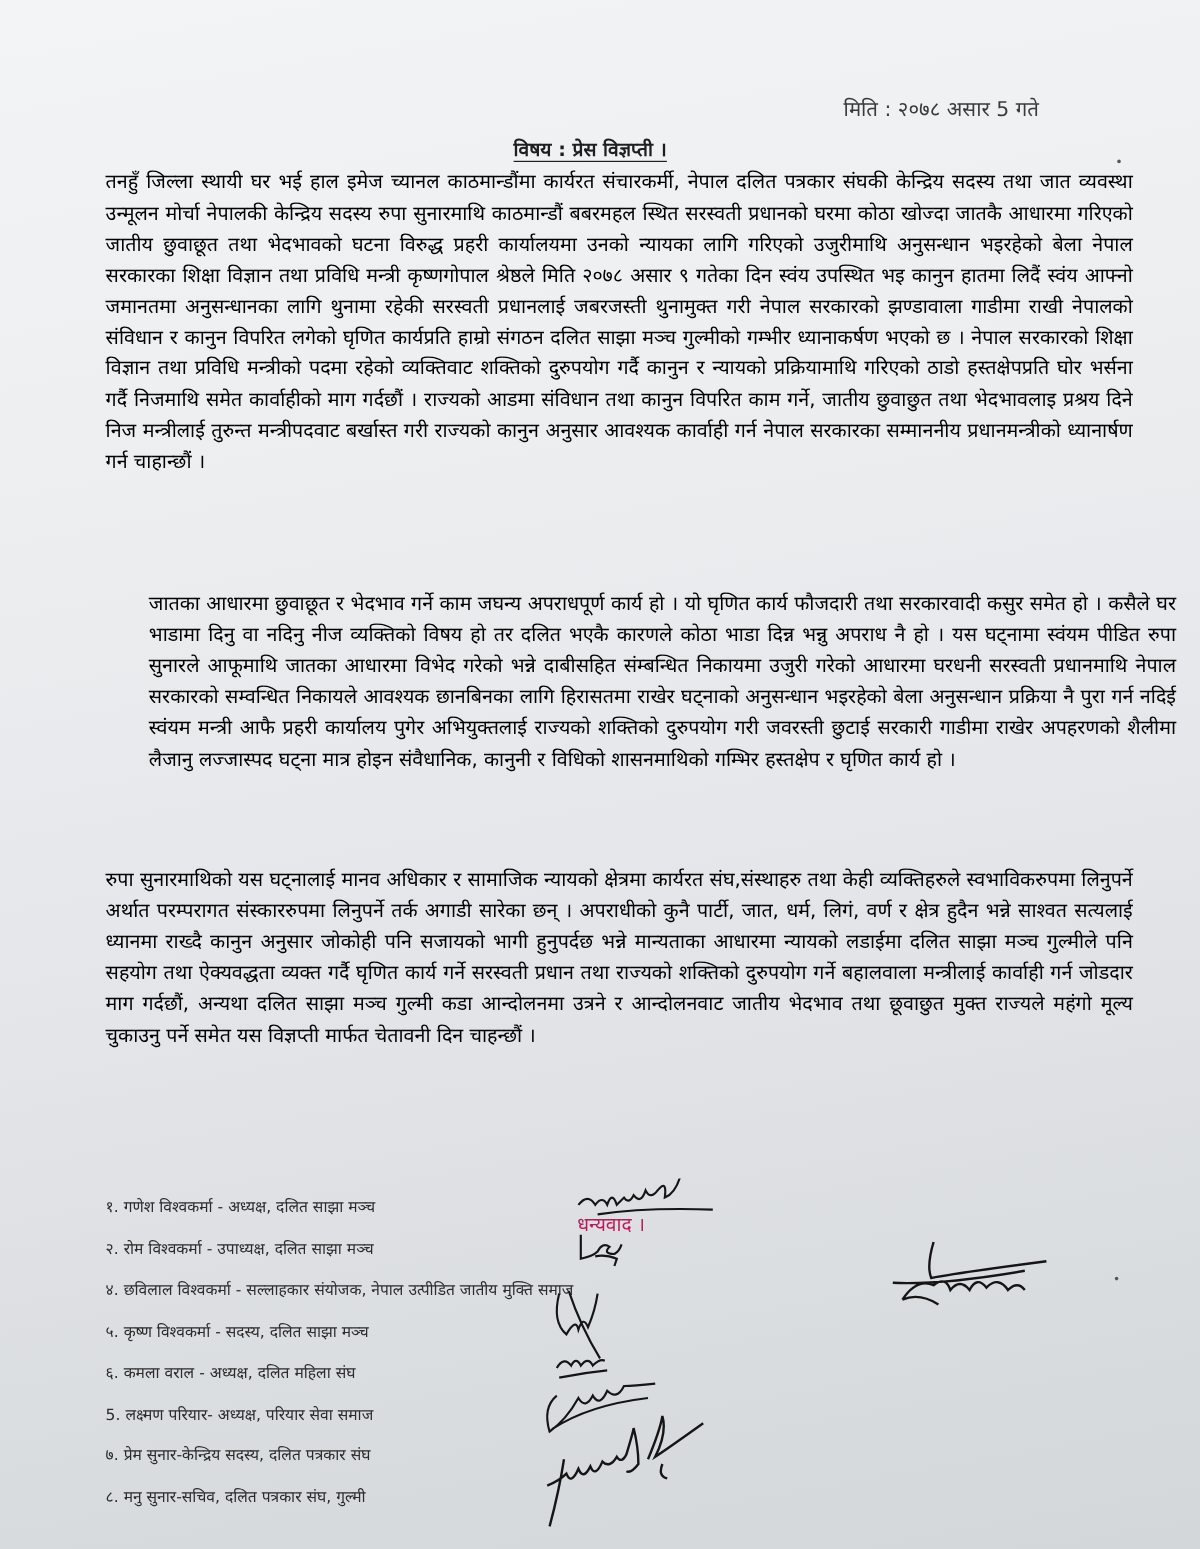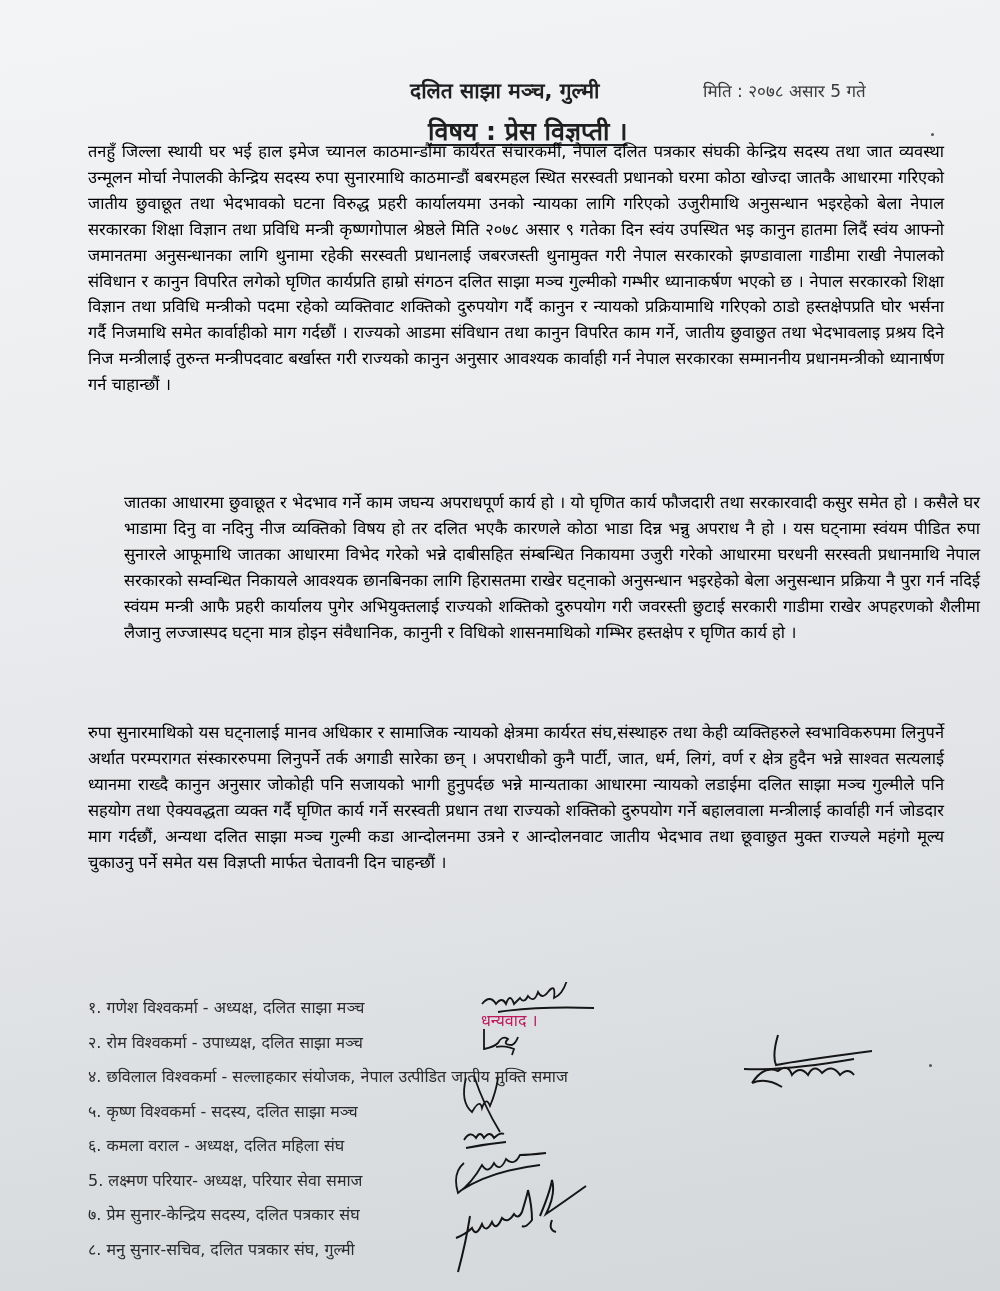--- a/index.html
+++ b/index.html
@@ -14,51 +14,50 @@
   .org-title {
     position: absolute; left: 410px; top: 76px;
     font-size: 21px; font-weight: bold; color: #1f1f1f;
   }
   .date {
     position: absolute; left: 703px; top: 79px;
     font-size: 17px; color: #3a3a3a;
   }
   .subject {
     position: absolute; left: 428px; top: 113px;
-    font-size: 25px; font-weight: bold; color: #1f1f1f;
+    font-size: 16px; font-weight: bold; color: #1f1f1f;
     text-decoration: underline; text-underline-offset: 4px; text-align: center;
   }
   .para {
     position: absolute; left: 88px; width: 856px;
     font-size: 16.4px; line-height: 25.9px; color: #000000;
     text-align: justify; text-align-last: left;
     margin: 0;
   }
   .p1 { top: 139px; }
   .p2 { top: 490px; margin-left: 36px; }
   .p3 { top: 720px; }
   .thanks {
     position: absolute; left: 481px; top: 1009px;
     font-size: 16px; color: #be185d;
   }
   .signatories { position: absolute; left: 88px; top: 990px; width: 880px; }
   .sig-row {
     position: relative; height: 34.5px;
-    font-size: 16px; color: #2b2b2b; white-space: nowrap;
+    font-size: 13px; color: #2b2b2b; white-space: nowrap;
   }
   .sig-row .txt { position: absolute; left: 0; top: 6px; }
   .scribble { position: absolute; }
   .dot { position: absolute; width: 3px; height: 3px; background: #555; border-radius: 50%; }
 </style>
 </head>
 <body>
 
 <div class="page">
 
-  <div class="org-title">दलित साझा मञ्च, गुल्मी</div>
   <div class="date">मिति : २०७८ असार 5 गते</div>
   <div class="subject">विषय : प्रेस विज्ञप्ती ।</div>
 
   <p class="para p1">तनहुँ जिल्ला स्थायी घर भई हाल इमेज च्यानल काठमान्डौंमा कार्यरत संचारकर्मी, नेपाल दलित पत्रकार संघकी केन्द्रिय सदस्य तथा जात व्यवस्था उन्मूलन मोर्चा नेपालकी केन्द्रिय सदस्य रुपा सुनारमाथि काठमान्डौं बबरमहल स्थित सरस्वती प्रधानको घरमा कोठा खोज्दा जातकै आधारमा गरिएको जातीय छुवाछूत तथा भेदभावको घटना विरुद्ध प्रहरी कार्यालयमा उनको न्यायका लागि गरिएको उजुरीमाथि अनुसन्धान भइरहेको बेला नेपाल सरकारका शिक्षा विज्ञान तथा प्रविधि मन्त्री कृष्णगोपाल श्रेष्ठले मिति २०७८ असार ९ गतेका दिन स्वंय उपस्थित भइ कानुन हातमा लिदैं स्वंय आफ्नो जमानतमा अनुसन्धानका लागि थुनामा रहेकी सरस्वती प्रधानलाई जबरजस्ती थुनामुक्त गरी नेपाल सरकारको झण्डावाला गाडीमा राखी नेपालको संविधान र कानुन विपरित लगेको घृणित कार्यप्रति हाम्रो संगठन दलित साझा मञ्च गुल्मीको गम्भीर ध्यानाकर्षण भएको छ । नेपाल सरकारको शिक्षा विज्ञान तथा प्रविधि मन्त्रीको पदमा रहेको व्यक्तिवाट शक्तिको दुरुपयोग गर्दै कानुन र न्यायको प्रक्रियामाथि गरिएको ठाडो हस्तक्षेपप्रति घोर भर्सना गर्दै निजमाथि समेत कार्वाहीको माग गर्दछौं । राज्यको आडमा संविधान तथा कानुन विपरित काम गर्ने, जातीय छुवाछुत तथा भेदभावलाइ प्रश्रय दिने निज मन्त्रीलाई तुरुन्त मन्त्रीपदवाट बर्खास्त गरी राज्यको कानुन अनुसार आवश्यक      कार्वाही गर्न नेपाल सरकारका सम्माननीय प्रधानमन्त्रीको ध्यानार्षण गर्न चाहान्छौं ।</p>
   <p class="para p2">जातका आधारमा छुवाछूत र भेदभाव गर्ने काम जघन्य अपराधपूर्ण कार्य हो । यो घृणित कार्य फौजदारी तथा सरकारवादी कसुर समेत हो । कसैले घर भाडामा दिनु वा नदिनु नीज व्यक्तिको विषय हो तर दलित भएकै कारणले कोठा भाडा दिन्न भन्नु अपराध नै हो । यस घट्नामा स्वंयम पीडित रुपा सुनारले आफूमाथि जातका आधारमा विभेद गरेको भन्ने दाबीसहित संम्बन्धित निकायमा उजुरी गरेको आधारमा घरधनी सरस्वती प्रधानमाथि नेपाल सरकारको सम्वन्धित निकायले आवश्यक छानबिनका लागि हिरासतमा राखेर घट्नाको अनुसन्धान भइरहेको बेला अनुसन्धान प्रक्रिया नै पुरा गर्न नदिई स्वंयम मन्त्री आफै प्रहरी कार्यालय पुगेर अभियुक्तलाई राज्यको शक्तिको दुरुपयोग गरी जवरस्ती छुटाई सरकारी गाडीमा राखेर अपहरणको शैलीमा लैजानु लज्जास्पद घट्ना मात्र होइन संवैधानिक, कानुनी र विधिको शासनमाथिको गम्भिर हस्तक्षेप र घृणित कार्य हो ।</p>
   <p class="para p3">रुपा सुनारमाथिको यस घट्नालाई मानव अधिकार र सामाजिक न्यायको क्षेत्रमा कार्यरत संघ,संस्थाहरु तथा केही व्यक्तिहरुले स्वभाविकरुपमा लिनुपर्ने अर्थात परम्परागत संस्काररुपमा लिनुपर्ने तर्क अगाडी सारेका छन् । अपराधीको कुनै पार्टी, जात, धर्म, लिगं, वर्ण र क्षेत्र हुदैन भन्ने साश्वत सत्यलाई ध्यानमा राख्दै कानुन अनुसार जोकोही पनि सजायको भागी हुनुपर्दछ भन्ने मान्यताका आधारमा न्यायको लडाईमा दलित साझा मञ्च गुल्मीले पनि सहयोग तथा ऐक्यवद्धता व्यक्त गर्दै घृणित कार्य गर्ने सरस्वती प्रधान तथा राज्यको शक्तिको दुरुपयोग गर्ने बहालवाला मन्त्रीलाई कार्वाही गर्न जोडदार माग गर्दछौं, अन्यथा दलित साझा मञ्च गुल्मी कडा आन्दोलनमा उत्रने र आन्दोलनवाट जातीय भेदभाव तथा छूवाछुत मुक्त राज्यले महंगो मूल्य चुकाउनु पर्ने समेत यस विज्ञप्ती मार्फत चेतावनी दिन चाहन्छौं ।</p>
 
   <div class="thanks">धन्यवाद ।</div>
 
   <div class="signatories">

